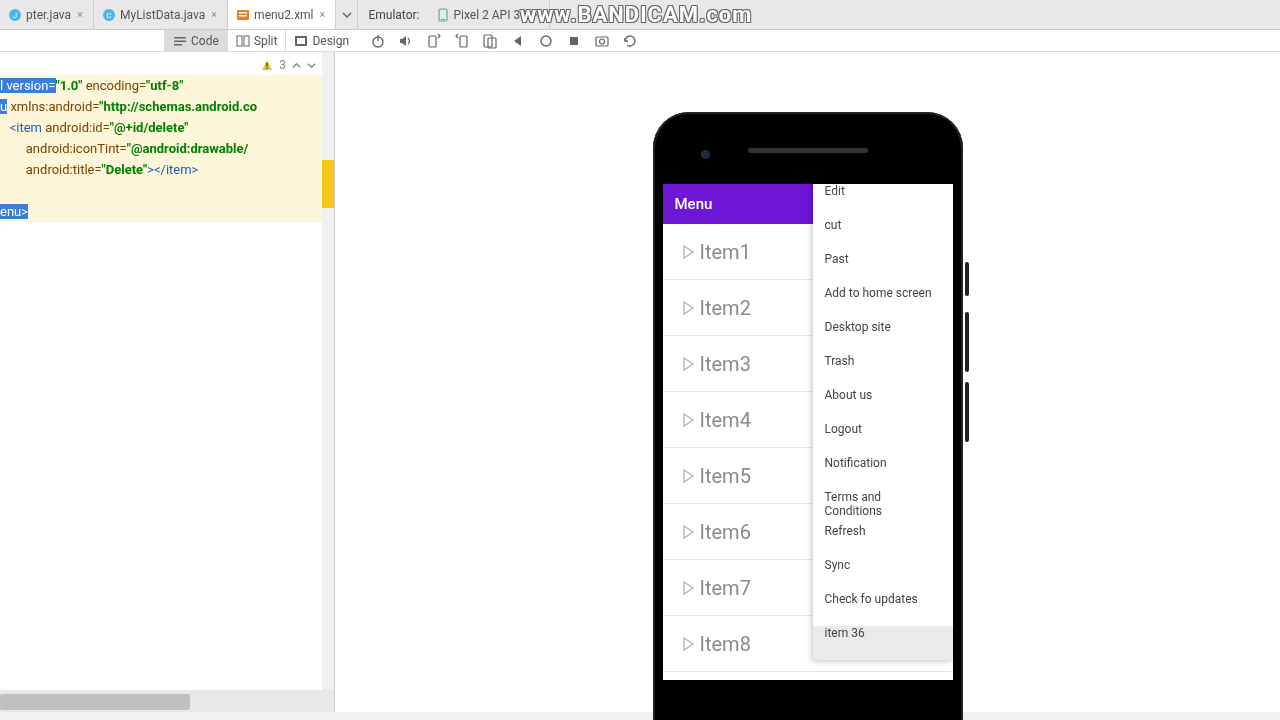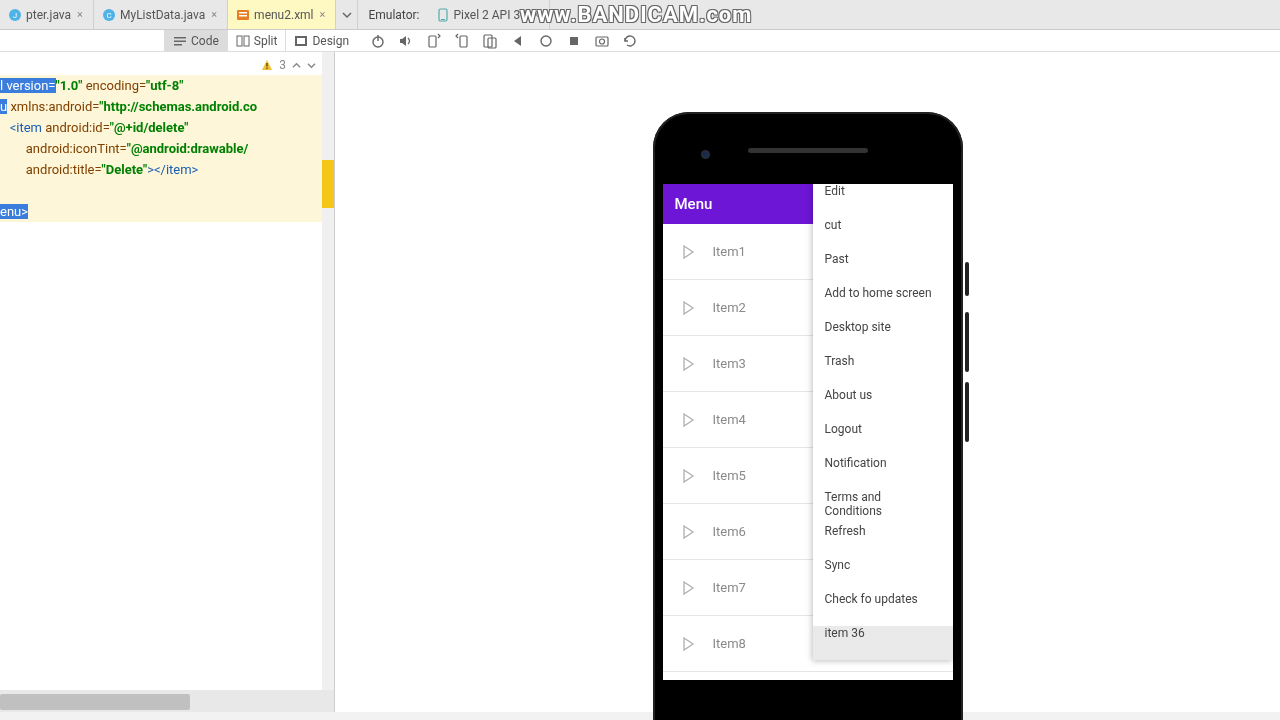--- a/index.html
+++ b/index.html
@@ -1,21 +1,21 @@
 <!DOCTYPE html>
 <html><head>
 <meta charset="utf-8">
 <style>
 * { margin: 0; padding: 0; box-sizing: border-box; font-family: -apple-system, BlinkMacSystemFont, "Segoe UI", Roboto, sans-serif; }
 body { width: 1280px; height: 720px; background: #f2f2f2; overflow: hidden; position: relative; }
 
 
 .tab-bar { height: 30px; background: #e8e8e8; display: flex; align-items: stretch; border-bottom: 1px solid #ccc; }
 .tab { display: flex; align-items: center; padding: 0 8px; font-size: 12px; color: #555; border-right: 1px solid #d0d0d0; background: #e8e8e8; cursor: pointer; gap: 4px; }
-.tab.active { background: #fef9c3; }
+.tab.active { background: #ffffff; }
 .tab .fi { width: 14px; height: 14px; display: inline-block; }
 .tab-close { color: #888; font-size: 11px; padding: 0 2px; cursor: pointer; }
 .tab-drop { width: 22px; display:flex; align-items:center; justify-content:center; color:#666; border-right:1px solid #d0d0d0; cursor:pointer; }
 .emu-label { display:flex; align-items:center; padding:0 10px; font-size:12px; color:#444; }
 .emu-tab { display:flex; align-items:center; padding:0 8px; font-size:12px; color:#555; gap:4px; border-right:1px solid #d0d0d0; cursor:pointer; }
 .watermark { position:absolute; left:520px; top:2px; font-size:22px; font-weight:700; color:#fff; text-shadow: -1px -1px 0 #666,1px -1px 0 #666,-1px 1px 0 #666,1px 1px 0 #666; letter-spacing:1px; }
 
 
 .toolbar-row { height: 22px; background:#fff; border-bottom:1px solid #ddd; display:flex; align-items:stretch; }
 .view-group { margin-left:auto; margin-right:0; display:flex; align-items:center; }
@@ -51,21 +51,21 @@
 .device-side-btn.a { top:150px; height:34px; }
 .device-side-btn.b { top:200px; height:60px; }
 .device-side-btn.c { top:270px; height:60px; }
 .speaker-top { position:absolute; top:36px; left:50%; transform:translateX(-50%); width:120px; height:5px; background:#333; border-radius:3px; }
 .cam { position:absolute; top:38px; left:48px; width:9px; height:9px; border-radius:50%; background:#1a2a4a; border:1px solid #333; }
 .screen { position:absolute; top:72px; left:10px; right:10px; bottom:72px; background:#fff; overflow:hidden; }
 
 
 .app-bar { height:40px; background:#6d16d6; color:#fff; display:flex; align-items:center; padding:0 12px; font-size:15px; font-weight:500; }
 .app-list { }
-.list-row { height:56px; border-bottom:1px solid #e5e5e5; display:flex; align-items:center; padding:0 16px; gap:16px; color:#8a8a8a; font-size:13px; }
+.list-row { height:56px; border-bottom:1px solid #e5e5e5; display:flex; align-items:center; padding:0 16px; gap:3px; color:#8a8a8a; font-size:20px; }
 .play-ic { width:18px; height:18px; }
 
 .popup-menu { position:absolute; top:0; right:0; width:140px; background:#fff; box-shadow:-1px 1px 6px rgba(0,0,0,0.25); display:flex; flex-direction:column; }
 .popup-item { height:34px; display:flex; align-items:flex-start; padding:0 12px; font-size:12px; color:#444; cursor:pointer; }
 .popup-item.hl { background:#eaeaea; }
 
 
 svg { display:block; }
 </style>
 </head>

